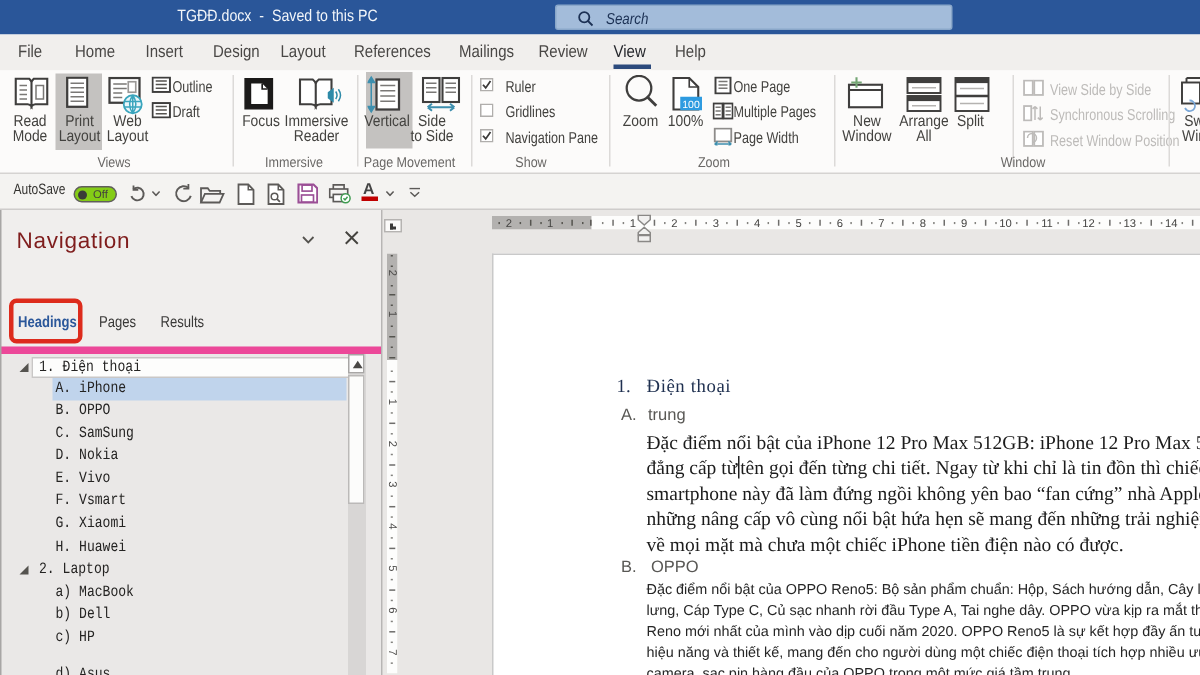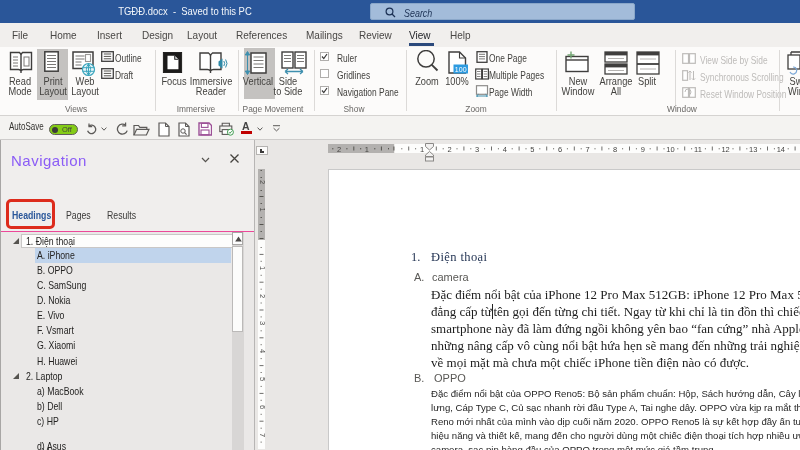--- a/index.html
+++ b/index.html
@@ -28,26 +28,26 @@
   .selbtn { position:absolute; background:#c4c2c0; }
   .chkrow { position:absolute; font-size:10.5px; color:#43423f; transform:scaleX(0.8); transform-origin:left center; white-space:nowrap; }
   .grayrow { position:absolute; font-size:10.5px; color:#bdbbb9; transform:scaleX(0.8); transform-origin:left center; white-space:nowrap; }
 
   
   #qat { position:absolute; left:0; top:116px; width:800px; height:24px; background:#f4f3f1; border-bottom:1px solid #cecccb; }
 
   
   #main { position:absolute; left:0; top:140px; width:800px; height:310px; background:#e9e7e5; }
   #navpane { position:absolute; left:0; top:0; width:255px; height:310px; background:#f0eeed; border-right:1px solid #b7b5b4; }
-  #navtitle { position:absolute; left:11px; top:12px; font-size:15px; color:#8b5cf6; letter-spacing:0.5px; }
+  #navtitle { position:absolute; left:11px; top:12px; font-size:15px; color:#7f1d1d; letter-spacing:0.5px; }
   #navsearch { position:absolute; left:11px; top:40px; width:231px; height:16px; background:#fff; border:1px solid #b8b6b4; }
   #navtabs { position:absolute; left:0; top:63px; width:250px; height:28px; }
   .ntab { position:absolute; top:6px; font-size:10.5px; color:#3a3938; transform:scaleX(0.83); transform-origin:left center; white-space:nowrap; }
   #redbox { position:absolute; left:6px; top:59px; width:49px; height:30px; border:3.5px solid #dd2b1c; border-radius:5px; }
-  #tree { position:absolute; left:0px; top:90.5px; width:254px; height:219.5px; background:#eae8e7; border-top:1px solid #ec4899; }
+  #tree { position:absolute; left:0px; top:90.5px; width:254px; height:219.5px; background:#eae8e7; border-top:5px solid #ec4899;font-family:Liberation Mono, monospace; }
   .trow { position:absolute; left:0; width:225px; height:15px; font-size:10.5px; color:#242322; line-height:15px; }
   .trow span.t, .trow > b { display:inline-block; transform:scaleX(0.83); transform-origin:left center; font-weight:normal; white-space:nowrap; }
   #scrollbar { position:absolute; left:232px; top:0; width:11.5px; height:219.5px; background:#d8d6d5; }
   #sbtn { position:absolute; left:0px; top:0.5px; width:11px; height:13px; background:#fdfdfd; border:1px solid #a8a6a5; }
 
   
   #docarea { position:absolute; left:251px; top:0; width:549px; height:310px; background:#e9e7e5; overflow:hidden; }
   #page { position:absolute; left:77px; top:29px; width:472px; height:281px; background:#fff; border-left:1px solid #c9c9c9; border-top:1px solid #c9c9c9; }
   .serifline { position:absolute; white-space:nowrap; font-family:"Liberation Serif", serif; font-size:13px; color:#1c1c1c; }
   .sansline { position:absolute; white-space:nowrap; font-size:9.6px; color:#262626; }
@@ -449,21 +449,21 @@
 
       <svg class="abs" style="left:172px; top:3px;" width="13" height="19" viewBox="0 0 13 19">
         <path d="M2.5 0.5 h8 v3 l-4 3.5 l-4 -3.5 z" fill="#f2f1f0" stroke="#8a8886" stroke-width="1"></path>
         <path d="M6.5 8.5 l4 3.5 v1.5 h-8 v-1.5 z" fill="#f2f1f0" stroke="#8a8886" stroke-width="1"></path>
         <rect x="2.5" y="14" width="8" height="4" fill="#f2f1f0" stroke="#8a8886" stroke-width="1"></rect>
       </svg>
 
       <div class="abs" style="left:160px; top:110px; font-family:'Liberation Serif',serif; font-size:12.5px; color:#1f3050;">1.</div>
       <div class="abs" style="left:180px; top:110px; font-family:'Liberation Serif',serif; font-size:12.5px; color:#1f3050; letter-spacing:0.4px;">Điện thoại</div>
       <div class="abs" style="left:163px; top:131px; font-size:11px; color:#595855;">A.</div>
-      <div class="abs" style="left:181px; top:131px; font-size:11px; color:#595855;">camera</div>
+      <div class="abs" style="left:181px; top:131px; font-size:11px; color:#595855;">trung</div>
       <div class="serifline" style="left:180px; top:146.9px;">Đặc điểm nổi bật của iPhone 12 Pro Max 512GB: iPhone 12 Pro Max 512GB</div>
       <div class="serifline" style="left:180px; top:163.8px;">đẳng cấp từ<span style="border-left:1px solid #222; margin:0 0.5px;"></span>tên gọi đến từng chi tiết. Ngay từ khi chỉ là tin đồn thì chiếc</div>
       <div class="serifline" style="left:180px; top:180.7px;">smartphone này đã làm đứng ngồi không yên bao “fan cứng” nhà Apple, với</div>
       <div class="serifline" style="left:180px; top:197.6px;">những nâng cấp vô cùng nổi bật hứa hẹn sẽ mang đến những trải nghiệm hoàn</div>
       <div class="serifline" style="left:180px; top:214.5px;">về mọi mặt mà chưa một chiếc iPhone tiền điện nào có được.</div>
       <div class="abs" style="left:163px; top:231.5px; font-size:11px; color:#595855;">B.</div>
       <div class="abs" style="left:183px; top:231.5px; font-size:11px; color:#595855;">OPPO</div>
       <div class="sansline" style="left:180px; top:248.4px;">Đặc điểm nổi bật của OPPO Reno5: Bộ sản phẩm chuẩn: Hộp, Sách hướng dẫn, Cây lấy</div>
       <div class="sansline" style="left:180px; top:262.3px;">lưng, Cáp Type C, Củ sạc nhanh rời đầu Type A, Tai nghe dây. OPPO vừa kịp ra mắt thế</div>
       <div class="sansline" style="left:180px; top:276.2px;">Reno mới nhất của mình vào dịp cuối năm 2020. OPPO Reno5 là sự kết hợp đầy ấn tượng</div>

